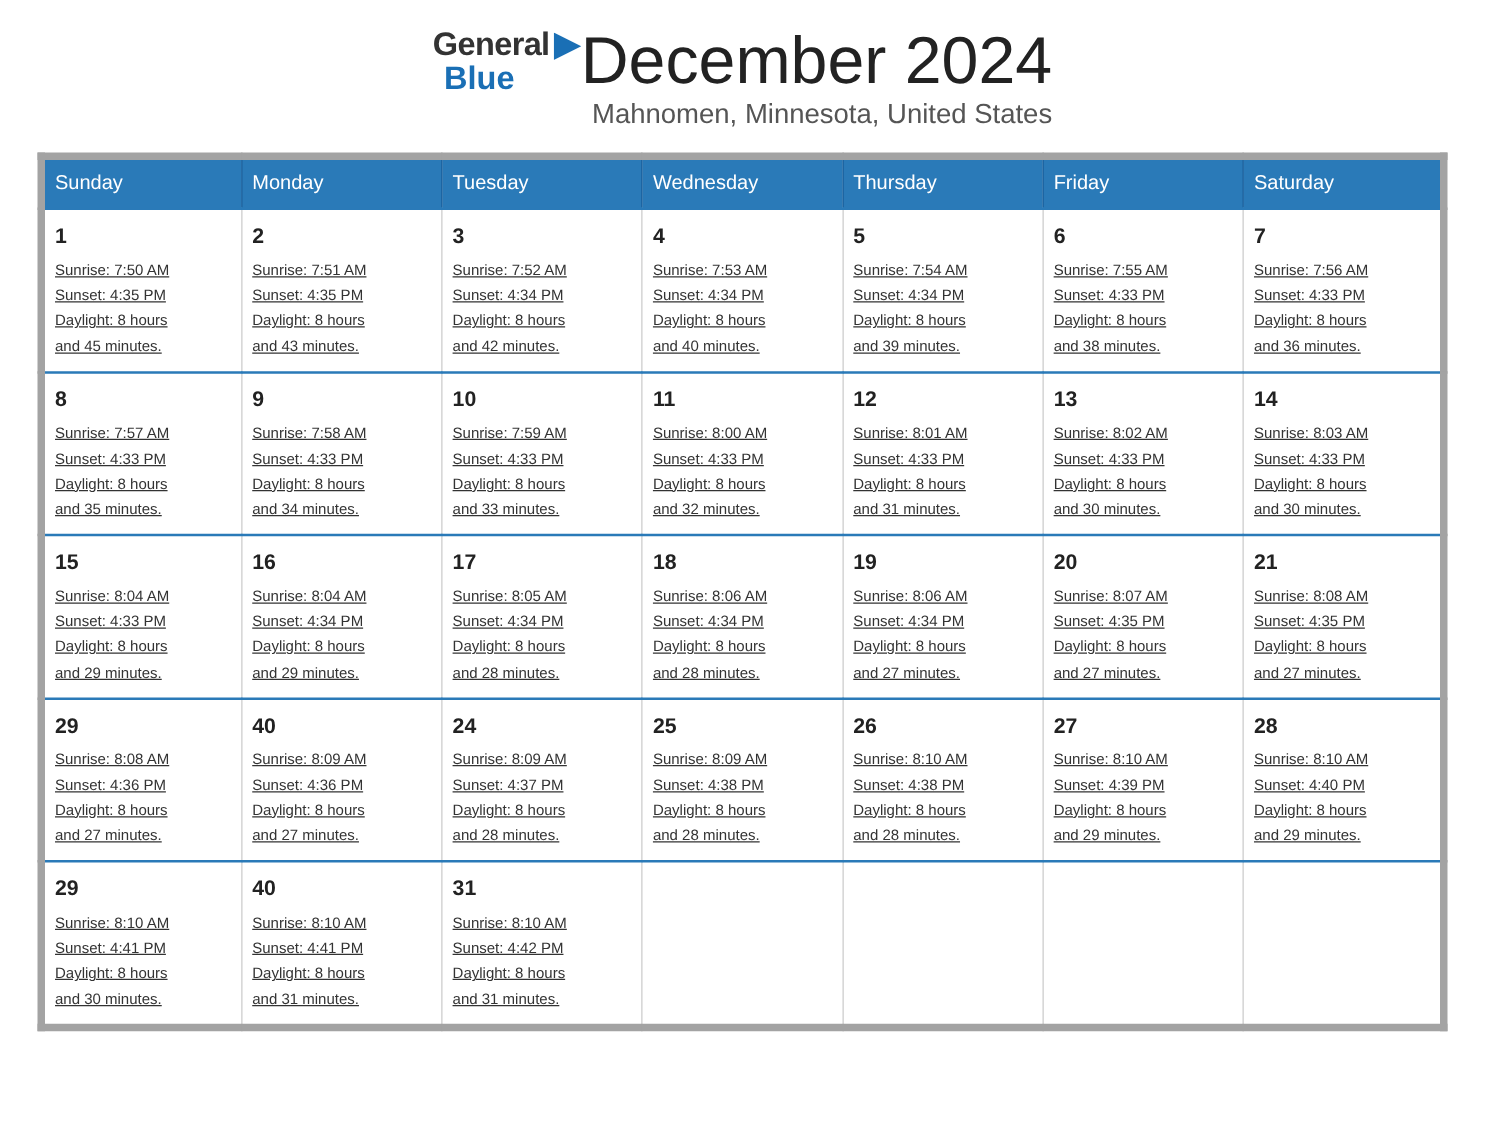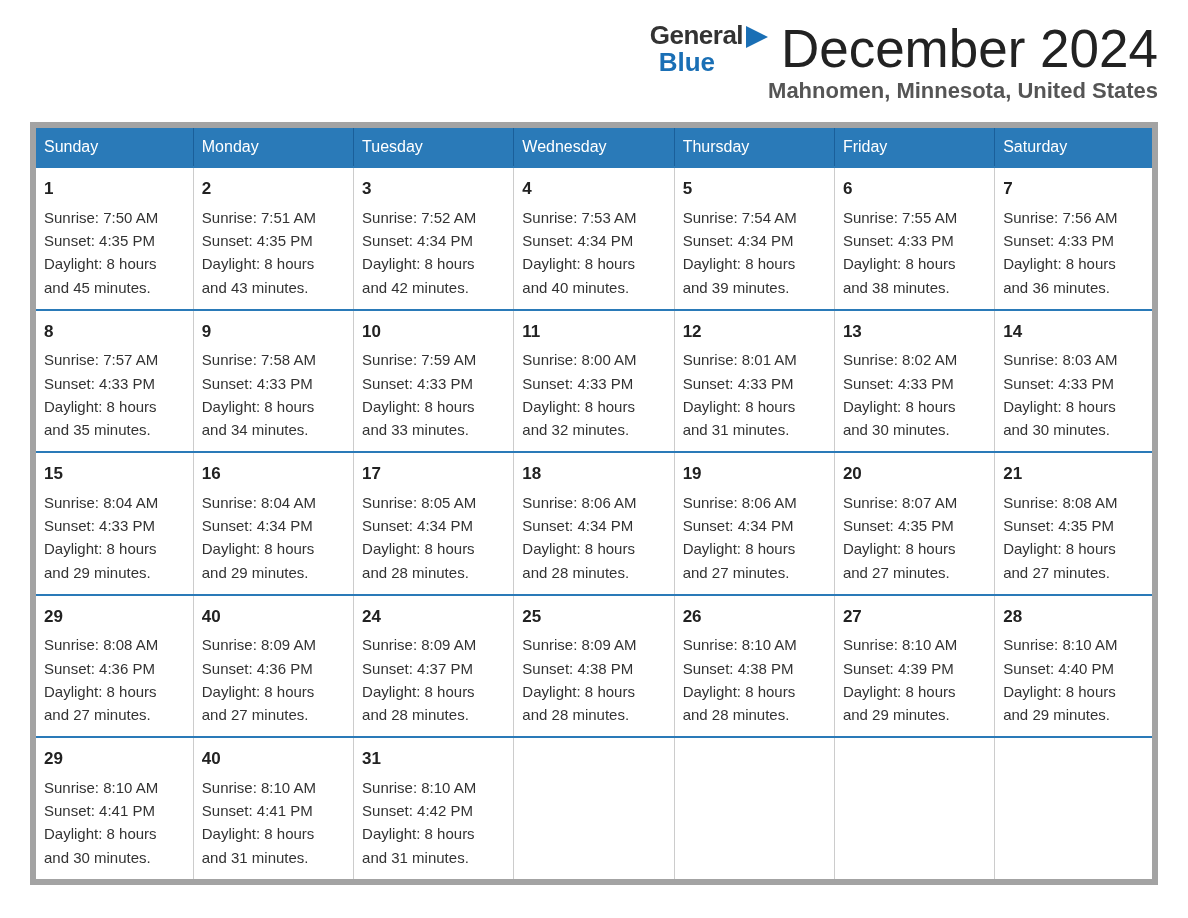--- a/index.html
+++ b/index.html
@@ -5,21 +5,21 @@
     * { margin: 0; padding: 0; box-sizing: border-box; }
     body {
       font-family: Arial, sans-serif;
       background: #fff;
       width: 1188px;
       min-height: 918px;
       padding: 20px 30px;
     }
     .header-area {
       display: flex;
-      justify-content: flex-end;
+      justify-content: center;
       align-items: flex-start;
       margin-bottom: 18px;
     }
     .logo {
       display: flex;
       flex-direction: column;
       align-items: flex-start;
     }
     .logo-general {
       font-size: 26px;
@@ -38,21 +38,21 @@
     }
     .month-title {
       font-size: 53px;
       font-weight: 300;
       color: #222;
       line-height: 1.1;
     }
     .location-title {
       font-size: 22px;
       color: #555;
-      font-weight: bold;
+      font-weight: normal;
     }
     .calendar-table {
       width: 100%;
       border-collapse: collapse;
       border: 6px solid #a3a3a3;
     }
     .calendar-table th {
       background-color: #2a7ab8;
       color: #fff;
       font-size: 16px;
@@ -75,23 +75,24 @@
       border-bottom: 2px solid #2a7ab8;
     }
     .day-number {
       font-size: 17px;
       font-weight: bold;
       display: block;
       margin-bottom: 4px;
       color: #222;
     }
     .day-info {
-      font-size: 15px;
+      font-size: 12px;
       color: #333;
       line-height: 1.55;
+      text-decoration: underline;
     }
     .empty-cell {
       background: #fff;
     }
     .logo-row1 {
       display: flex;
       align-items: center;
     }
   </style>
 </head>

